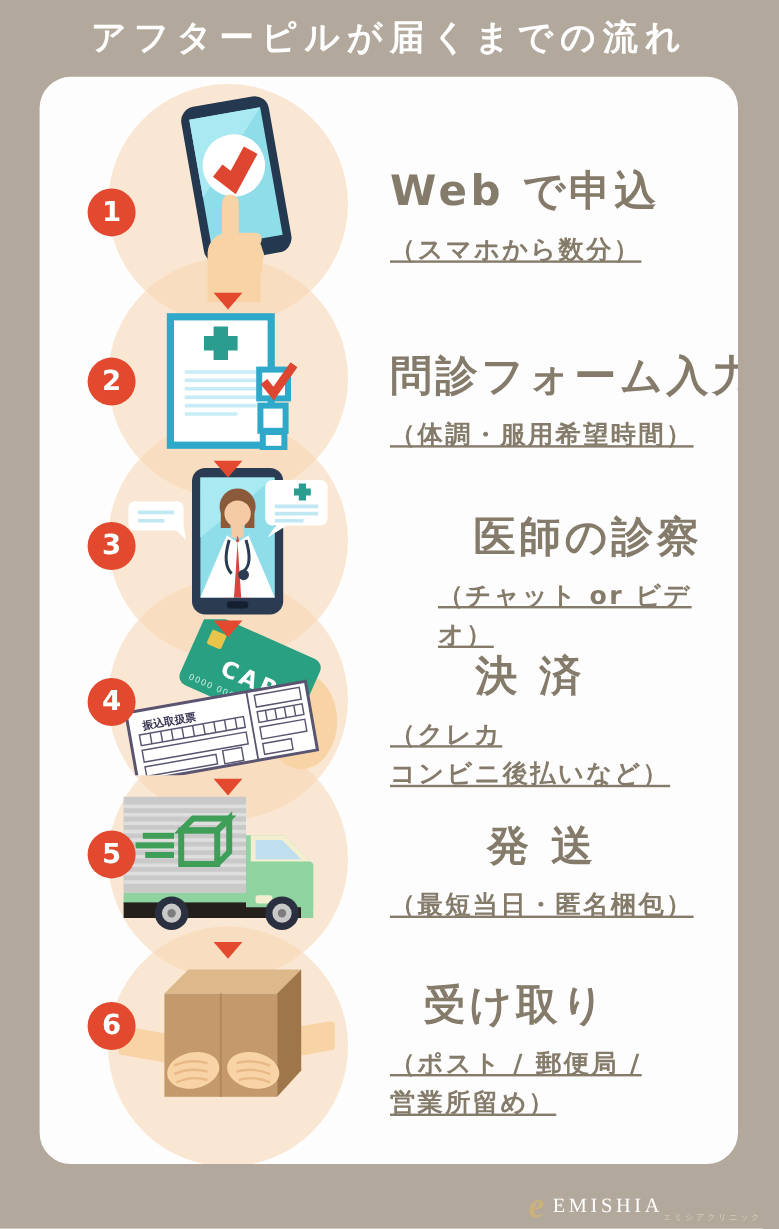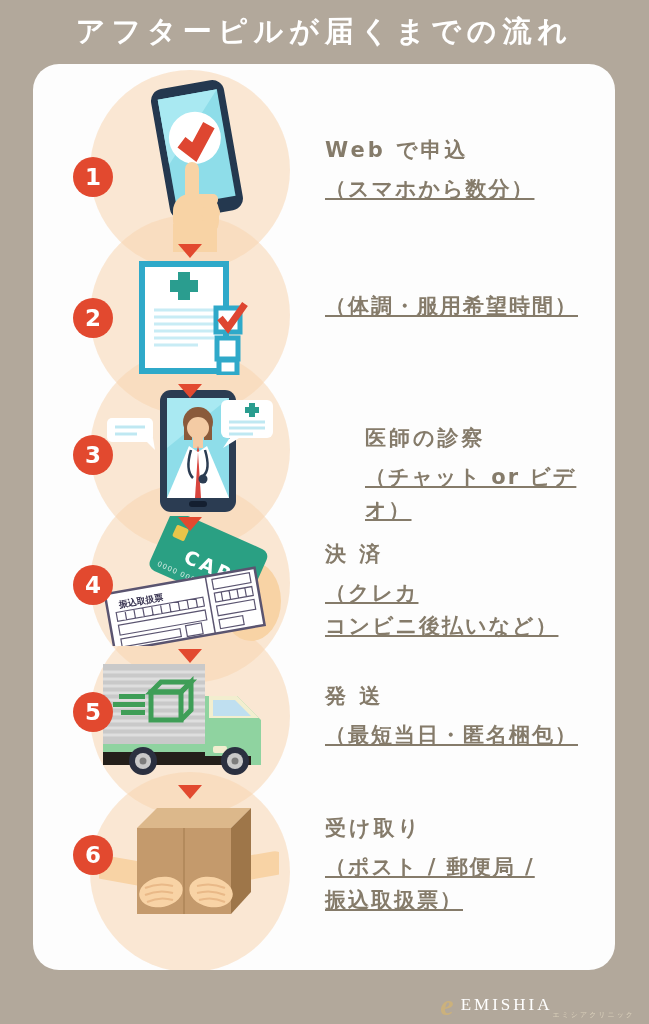--- a/index.html
+++ b/index.html
@@ -36,21 +36,21 @@
 
   .flow-arrow{
     position:absolute;left:145px;width:0;height:0;
     border-left:12px solid transparent;border-right:12px solid transparent;
     border-top:14px solid #e2492f;
   }
   .a1{top:180px;} .a2{top:320px;} .a3{top:453px;} .a4{top:585px;} .a5{top:721px;}
 
   .step-text{position:absolute;left:292px;color:#857b6a;}
   .t1{top:72px;} .t2{top:226px;} .t3{top:360px;margin-left:40px;} .t4{top:476px;} .t5{top:618px;} .t6{top:750px;}
-  .step-title{font-size:21px;font-weight:bold;letter-spacing:3px;margin-bottom:9px;white-space:nowrap;}
+  .step-title{font-size:35px;font-weight:bold;letter-spacing:3px;margin-bottom:9px;white-space:nowrap;text-align:center;}
   .step-sub{font-size:21px;font-weight:bold;letter-spacing:2px;line-height:1.55;white-space:pre-line;text-decoration:underline;}
 
   .footer-logo{
     position:absolute;right:14px;bottom:4px;
     display:flex;align-items:center;gap:7px;
   }
   .logo-mark{
     font-family:"Liberation Serif","DejaVu Serif",serif;
     font-style:italic;color:#cbb17c;font-size:30px;line-height:1;font-weight:bold;
   }
@@ -239,39 +239,40 @@
     <div class="flow-arrow a2"></div>
     <div class="flow-arrow a3"></div>
     <div class="flow-arrow a4"></div>
     <div class="flow-arrow a5"></div>
 
     <div class="step-text t1">
       <div class="step-title">Web で申込</div>
       <div class="step-sub">（スマホから数分）</div>
     </div>
     <div class="step-text t2">
+      <div class="step-title">問診フォーム入力</div>
       <div class="step-sub">（体調・服用希望時間）</div>
     </div>
     <div class="step-text t3">
       <div class="step-title">医師の診察</div>
       <div class="step-sub">（チャット or ビデオ）</div>
     </div>
     <div class="step-text t5">
       <div class="step-title">発 送</div>
       <div class="step-sub">（最短当日・匿名梱包）</div>
     </div>
     <div class="step-text t4">
       <div class="step-title">決 済</div>
       <div class="step-sub">（クレカ
 コンビニ後払いなど）</div>
     </div>
     <div class="step-text t6">
       <div class="step-title">受け取り</div>
       <div class="step-sub">（ポスト / 郵便局 /
-振込取扱票）</div>
+営業所留め）</div>
     </div>
 
   </div>
 
   <div class="footer-logo">
     <span class="logo-mark">e</span>
     <span class="logo-text-col">
       <span class="brand-name">EMISHIA</span>
       <span class="brand-sub">エミシアクリニック</span>
     </span>

